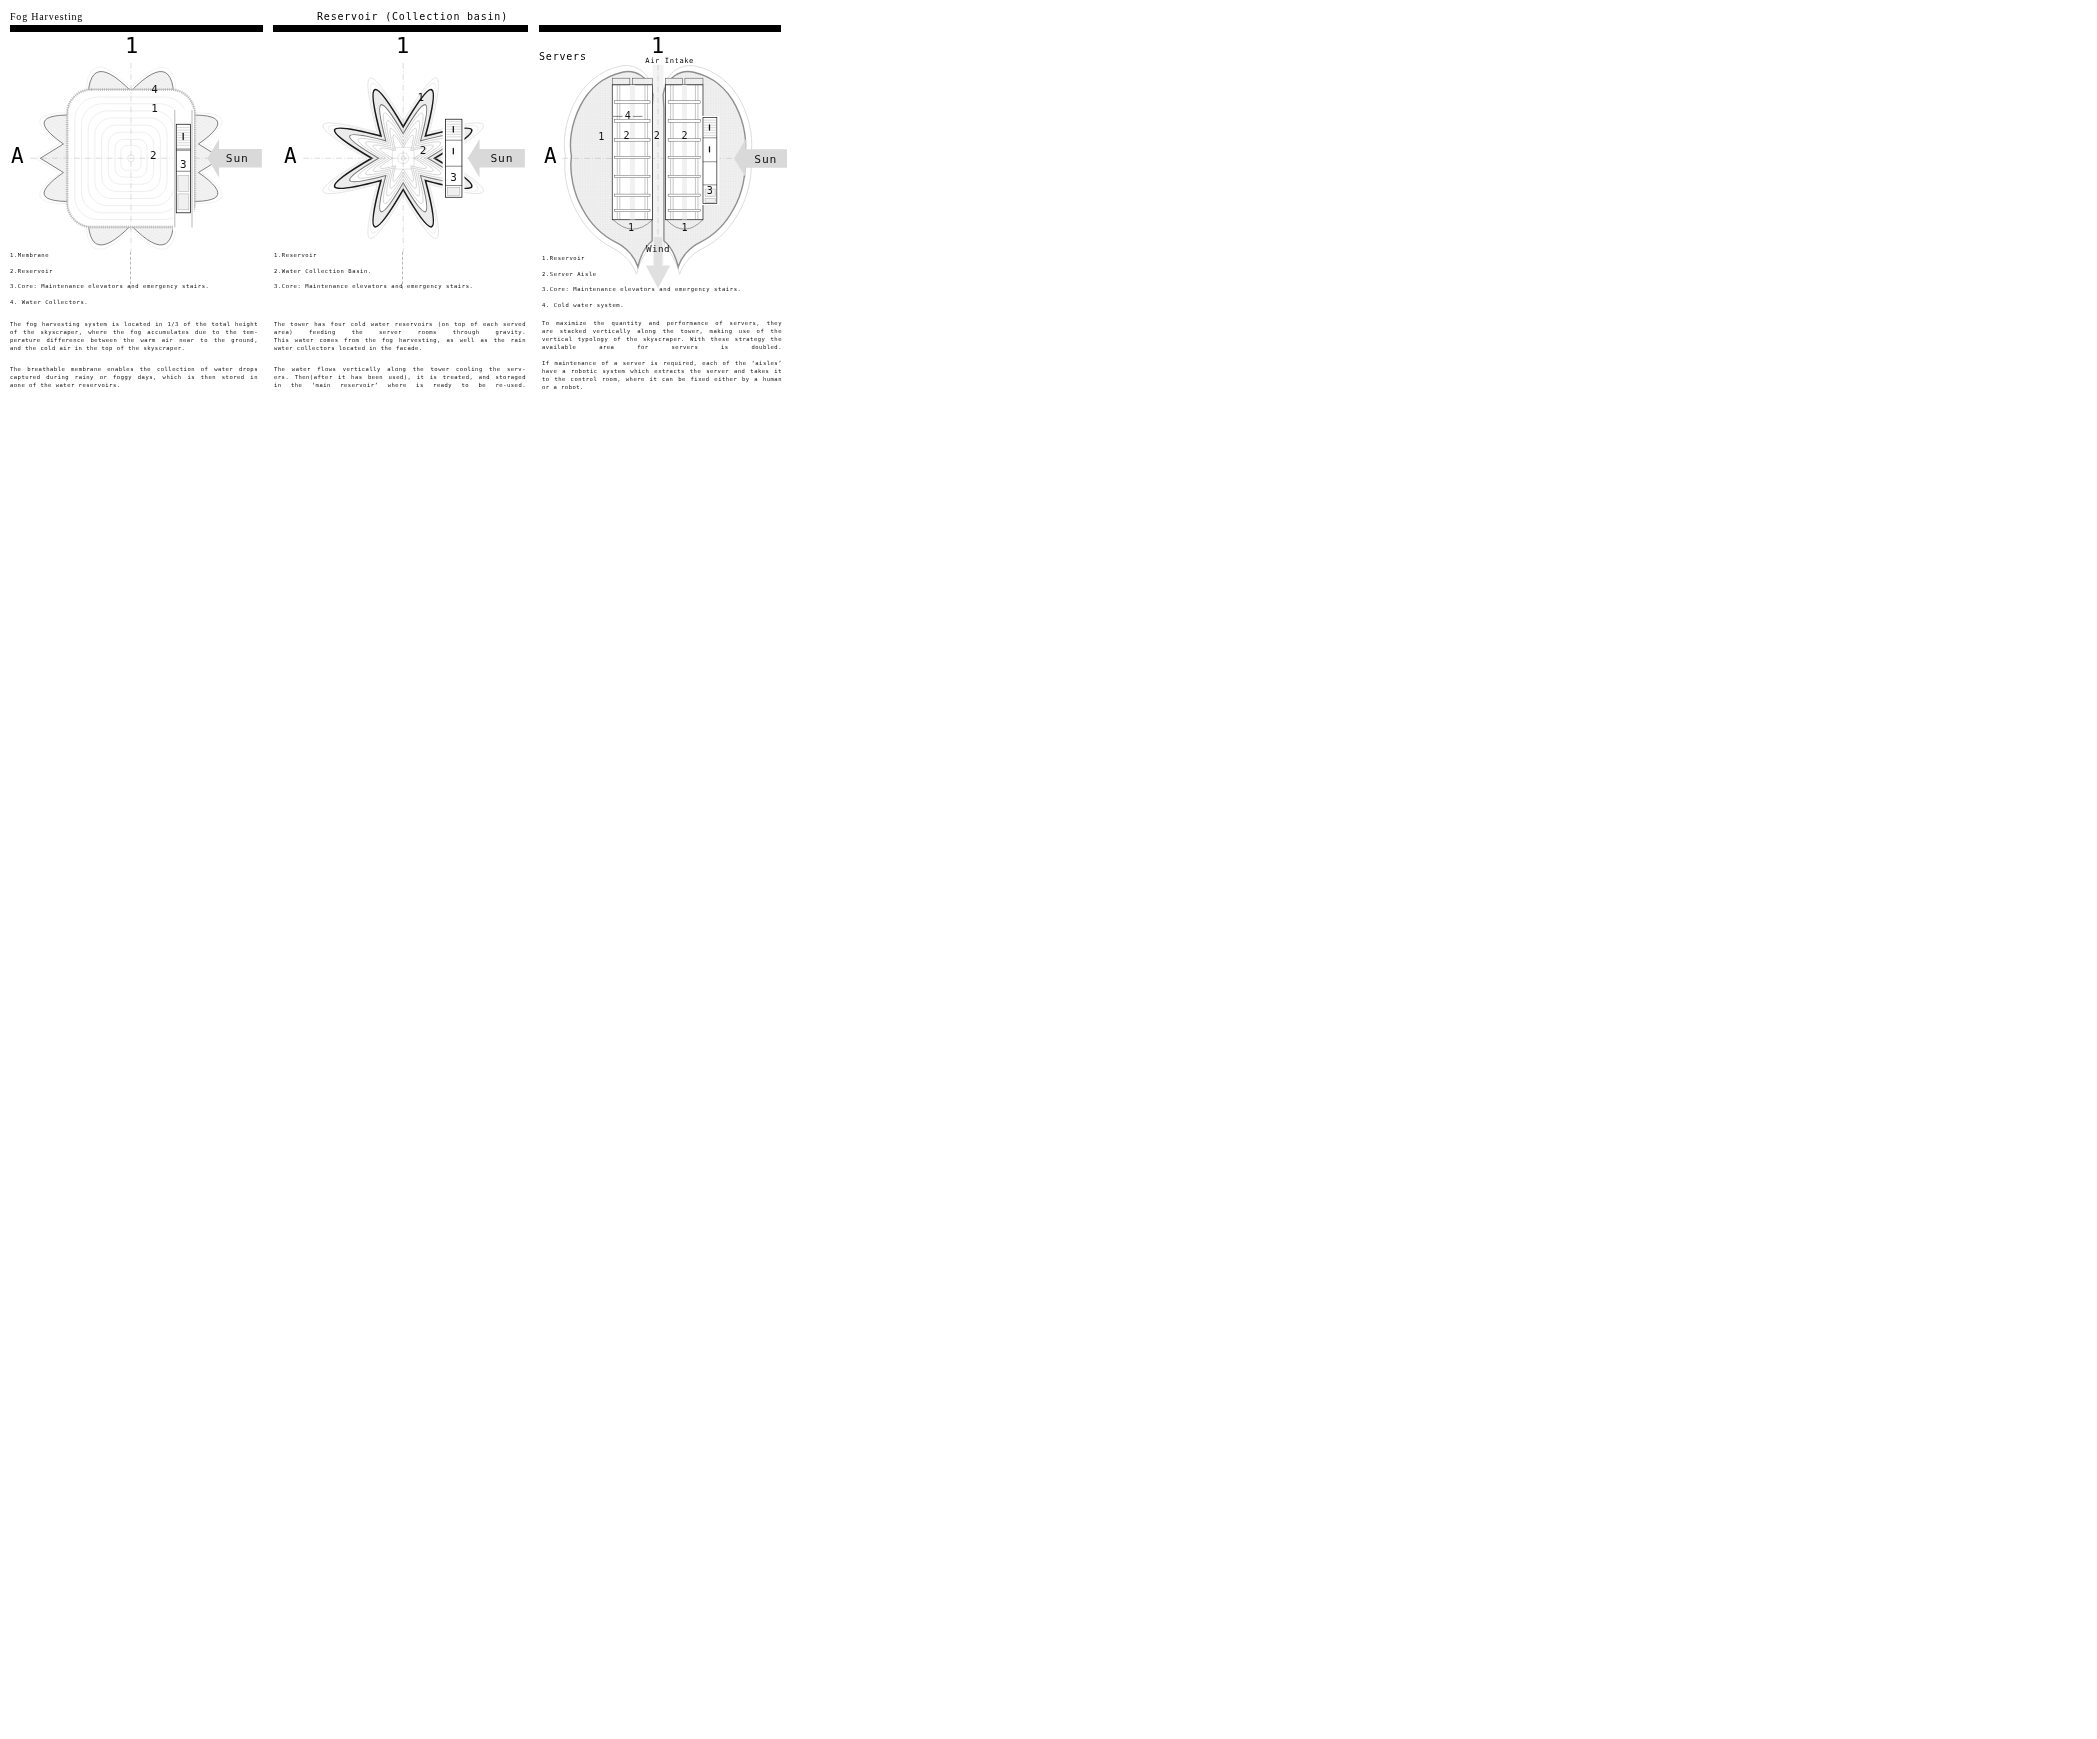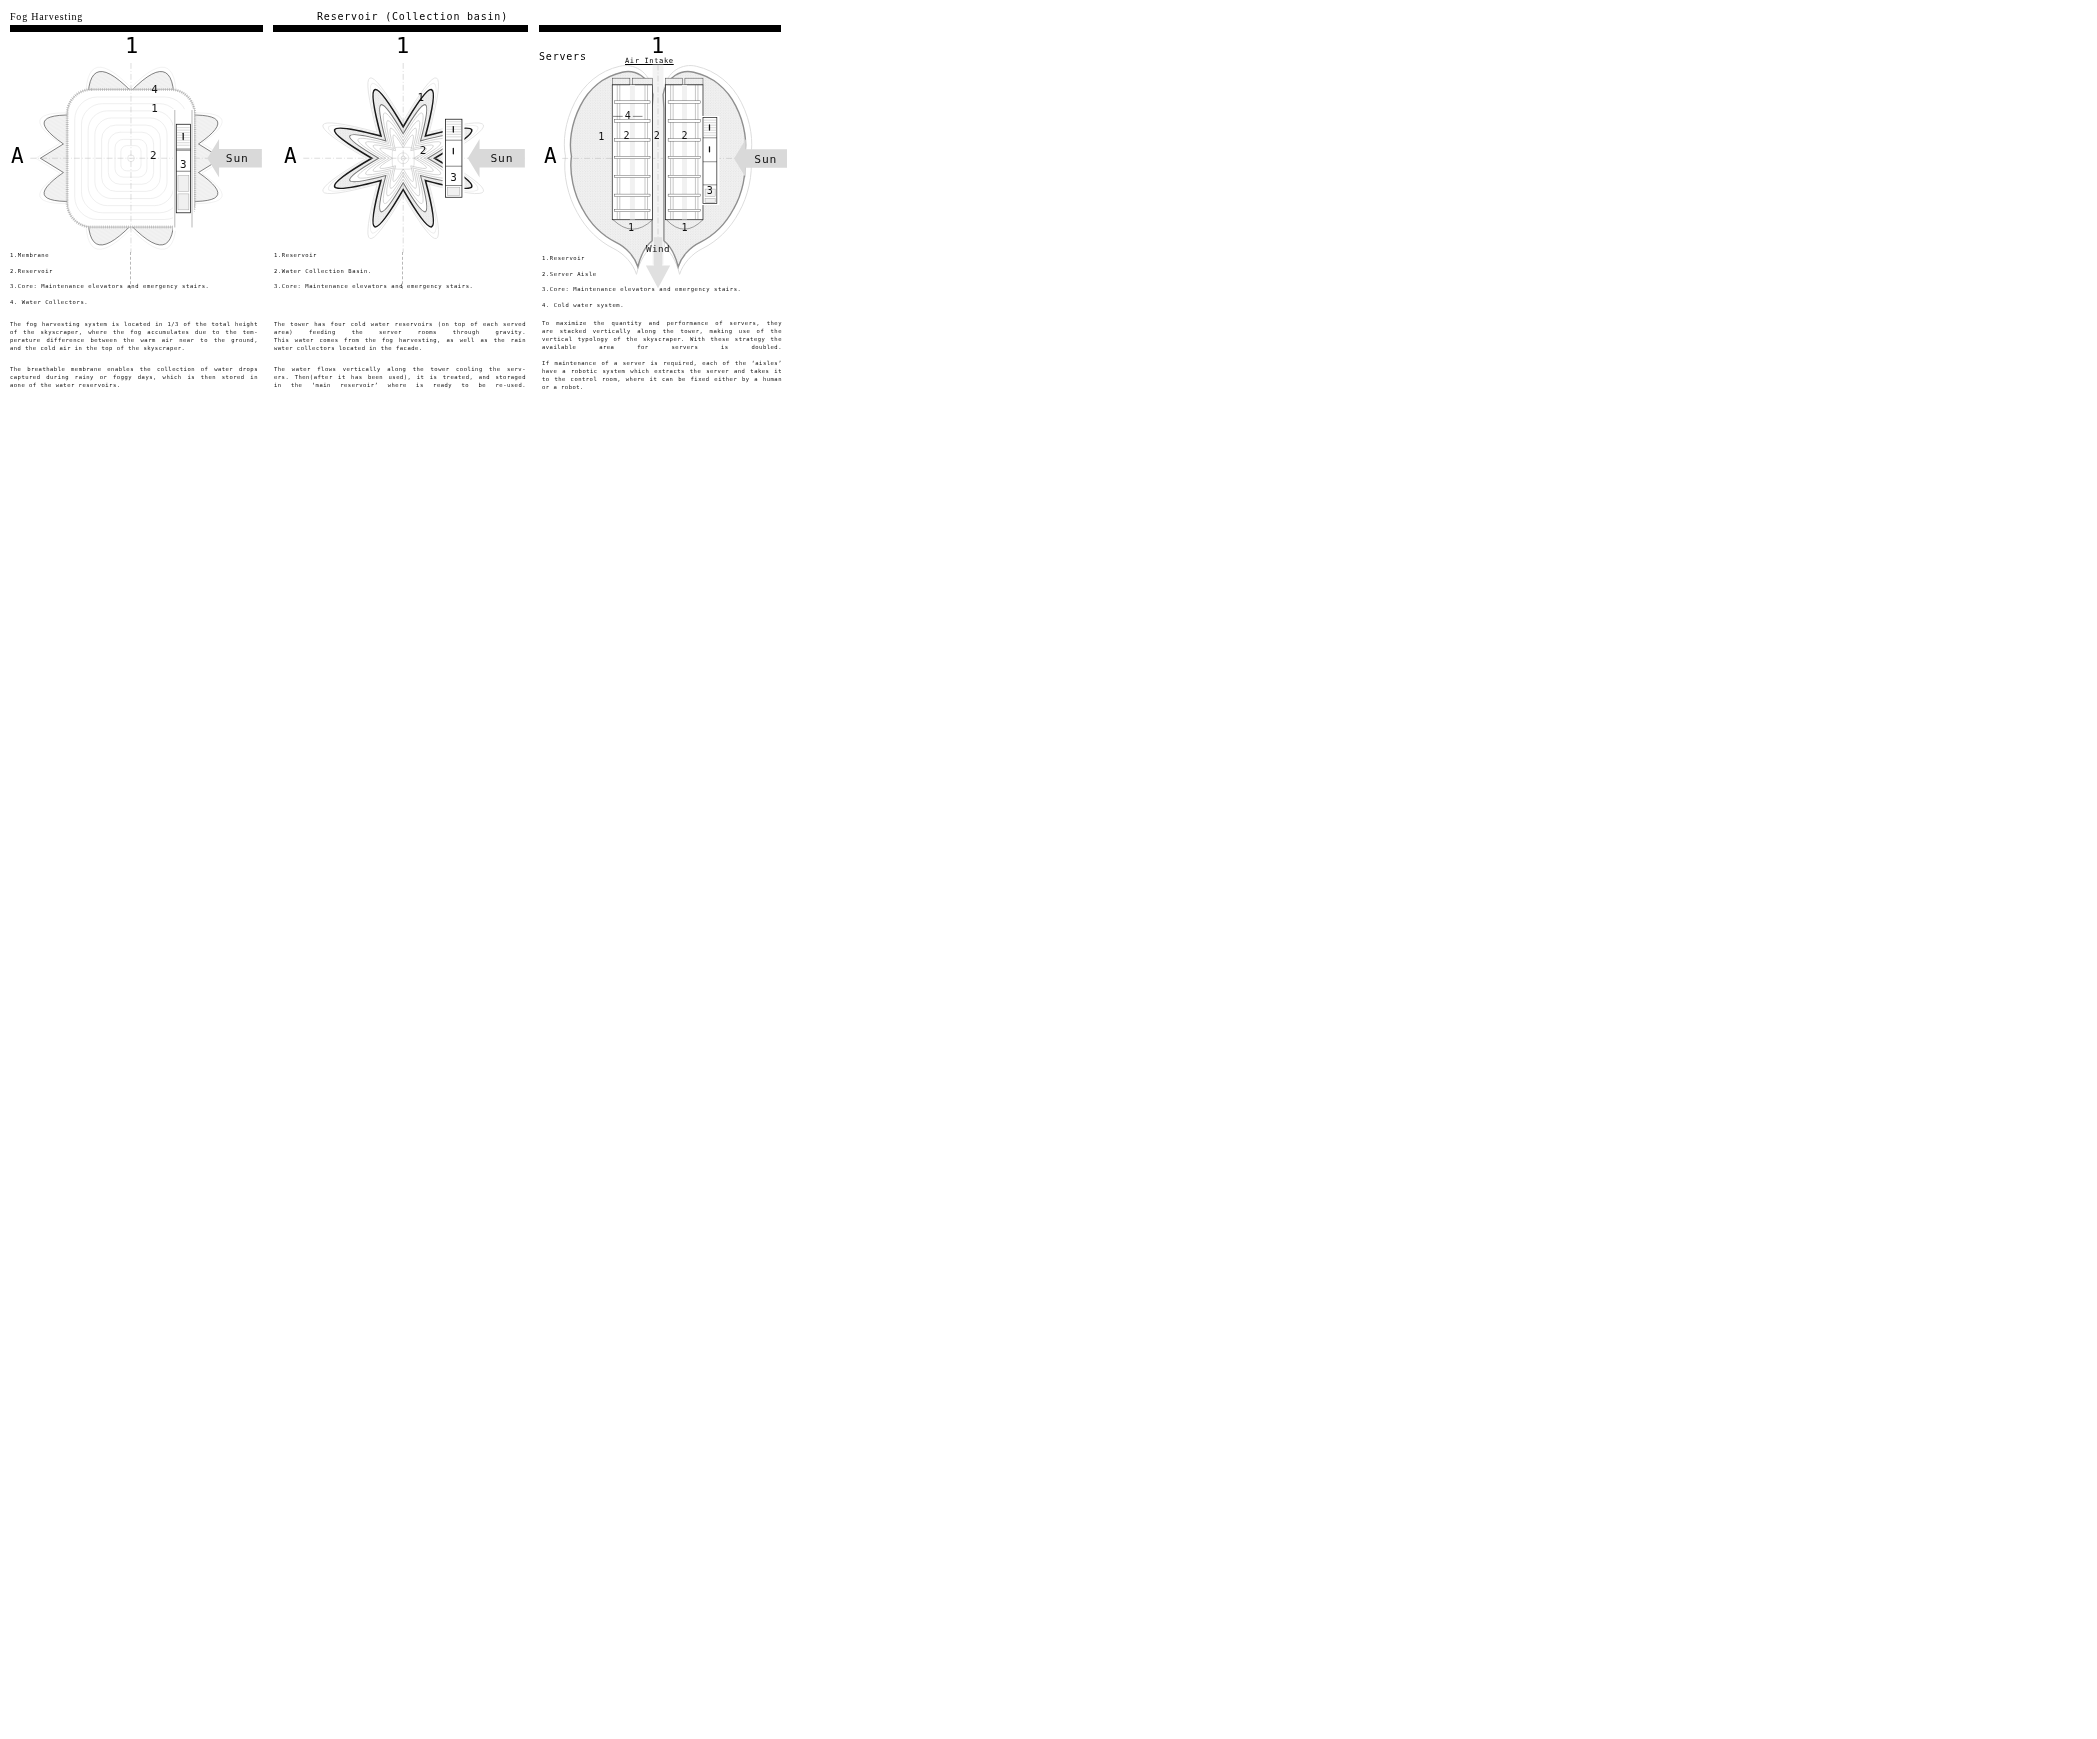--- a/index.html
+++ b/index.html
@@ -200,21 +200,21 @@
       <div class="pl j">ers. Then(after it has been used), it is treated, and storaged</div>
       <div class="pl j">in the ‘main reservoir’ where is ready to be re-used.</div>
     </div>
   </div>
 
   <div>
     <div class="title" style="left:539px;margin-top:40px;">Servers</div>
     <div class="bar" style="left:539px;width:242px;"></div>
     <div class="bignum" style="left:651px;">1</div>
     <div class="amark" style="left:544px;">A</div>
-    <div class="annot" style="left:625px;top:56px;width:69px;text-align:left;text-decoration:underline;">Air Intake</div>
+    <div class="annot" style="left:625px;top:56px;width:69px;text-align:right;">Air Intake</div>
 
     <svg style="left:532px;top:63px;" width="255" height="229" viewBox="0 0 607 545">
       <defs>
         <pattern id="dotsB" width="6" height="6" patternUnits="userSpaceOnUse">
           <rect width="6" height="6" fill="#f1f1f1"></rect>
           <circle cx="1.5" cy="1.5" r="0.9" fill="#cccccc"></circle>
           <circle cx="4.5" cy="4.5" r="0.8" fill="#d9d9d9"></circle>
         </pattern>
         <path id="wing3" vector-effect="non-scaling-stroke" d="M-12,-152 C-20,-195 -55,-212 -85,-205 C-130,-195 -165,-165 -185,-125 C-208,-80 -212,-35 -206,-5 C-212,35 -200,85 -180,120 C-160,158 -130,185 -100,200 C-75,212 -55,235 -48,258 C-40,225 -25,205 -14,196 L-14,150 L-14,-120 Z"></path>
       </defs>

